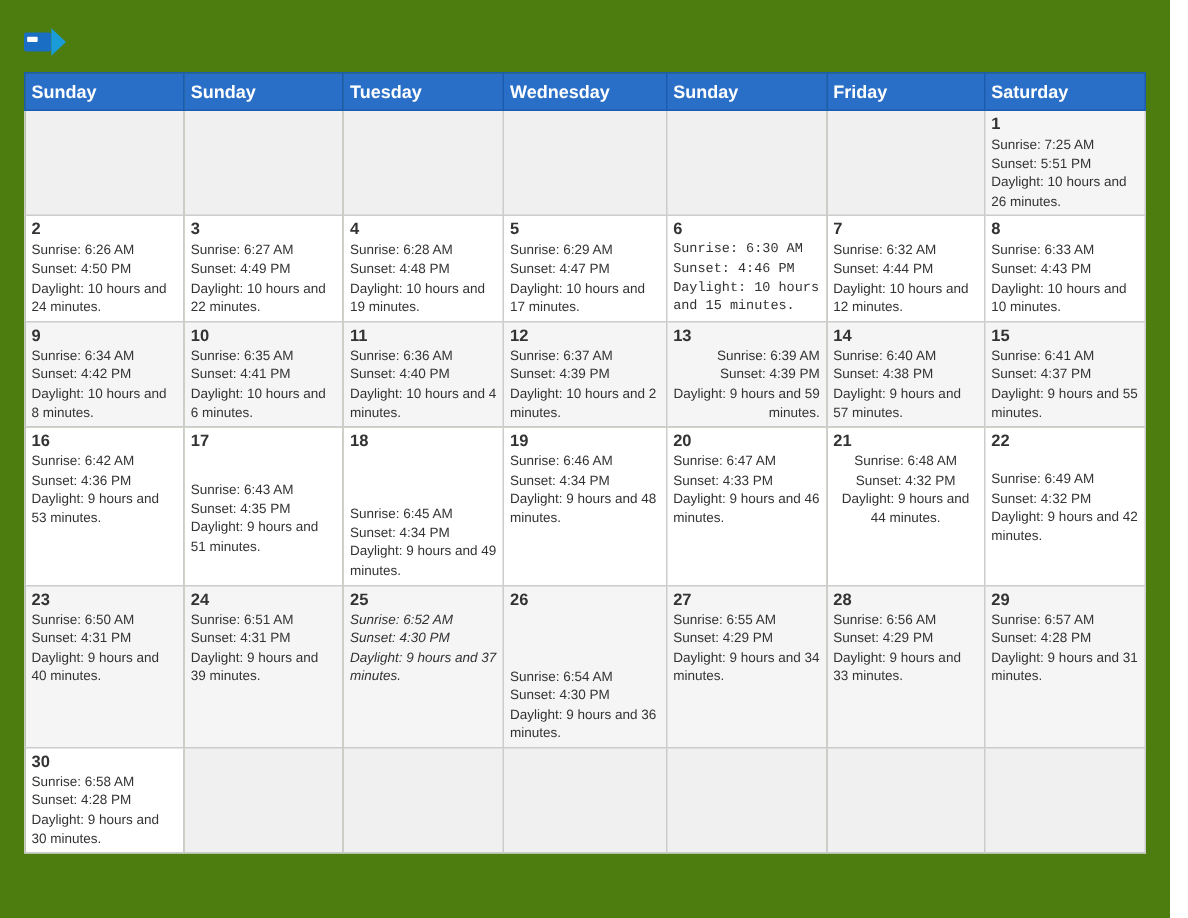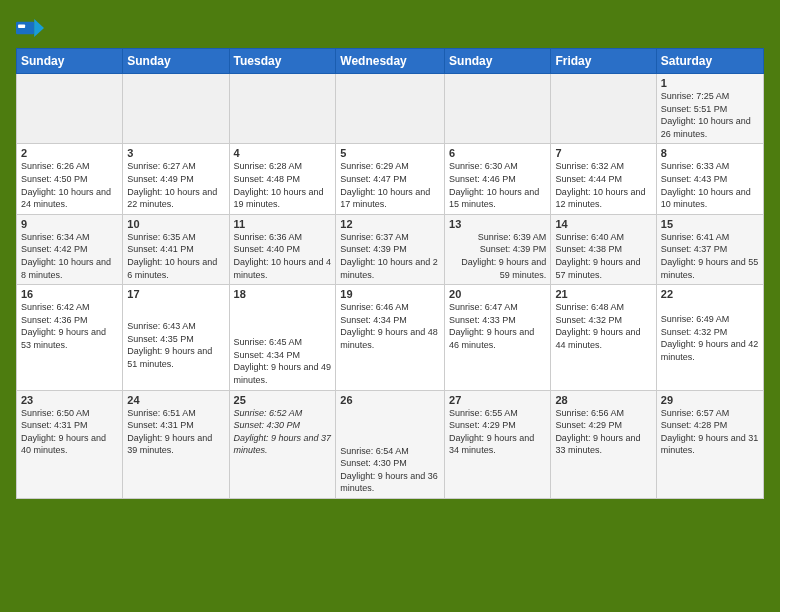--- a/index.html
+++ b/index.html
@@ -165,21 +165,21 @@
 Daylight: 10 hours and 19 minutes.</div>
           </td>
           <td>
             <span class="day-number">5</span>
             <div class="day-info" style="white-space: pre-line;">Sunrise: 6:29 AM
 Sunset: 4:47 PM
 Daylight: 10 hours and 17 minutes.</div>
           </td>
           <td>
             <span class="day-number">6</span>
-            <div class="day-info" style="white-space: pre-line;">Sunrise: 6:30 AM
+            <div class="day-info" style="white-space: pre-line; font-family: Liberation Mono, monospace;">Sunrise: 6:30 AM
 Sunset: 4:46 PM
 Daylight: 10 hours and 15 minutes.</div>
           </td>
           <td>
             <span class="day-number">7</span>
             <div class="day-info" style="white-space: pre-line;">Sunrise: 6:32 AM
 Sunset: 4:44 PM
 Daylight: 10 hours and 12 minutes.</div>
           </td>
           <td>
@@ -259,21 +259,21 @@
 Daylight: 9 hours and 48 minutes.</div>
           </td>
           <td>
             <span class="day-number">20</span>
             <div class="day-info" style="white-space: pre-line;">Sunrise: 6:47 AM
 Sunset: 4:33 PM
 Daylight: 9 hours and 46 minutes.</div>
           </td>
           <td>
             <span class="day-number">21</span>
-            <div class="day-info" style="white-space: pre-line;">Sunrise: 6:48 AM
+            <div class="day-info" style="white-space: pre-line; text-align: center;">Sunrise: 6:48 AM
 Sunset: 4:32 PM
 Daylight: 9 hours and 44 minutes.</div>
           </td>
           <td>
             <span class="day-number">22</span>
             <div class="day-info" style="white-space: pre-line; margin-top: 13px;">Sunrise: 6:49 AM
 Sunset: 4:32 PM
 Daylight: 9 hours and 42 minutes.</div>
           </td>
         </tr>
@@ -313,16 +313,30 @@
             <div class="day-info" style="white-space: pre-line;">Sunrise: 6:56 AM
 Sunset: 4:29 PM
 Daylight: 9 hours and 33 minutes.</div>
           </td>
           <td>
             <span class="day-number">29</span>
             <div class="day-info" style="white-space: pre-line;">Sunrise: 6:57 AM
 Sunset: 4:28 PM
 Daylight: 9 hours and 31 minutes.</div>
           </td>
+        </tr>
+        <tr>
+          <td>
+            <span class="day-number">30</span>
+            <div class="day-info" style="white-space: pre-line;">Sunrise: 6:58 AM
+Sunset: 4:28 PM
+Daylight: 9 hours and 30 minutes.</div>
+          </td>
+          <td class="empty-cell"></td>
+          <td class="empty-cell"></td>
+          <td class="empty-cell"></td>
+          <td class="empty-cell"></td>
+          <td class="empty-cell"></td>
+          <td class="empty-cell"></td>
         </tr>
       </tbody>
   </table>
 </div>
 
 </body></html>

